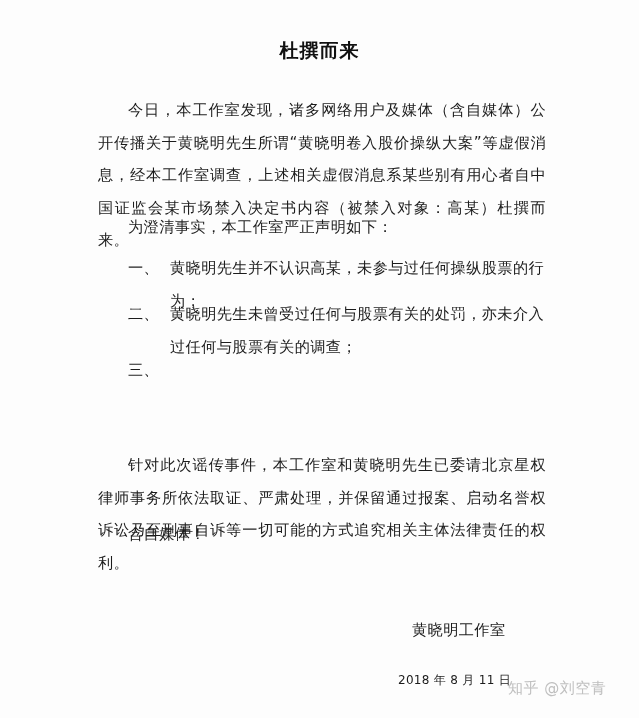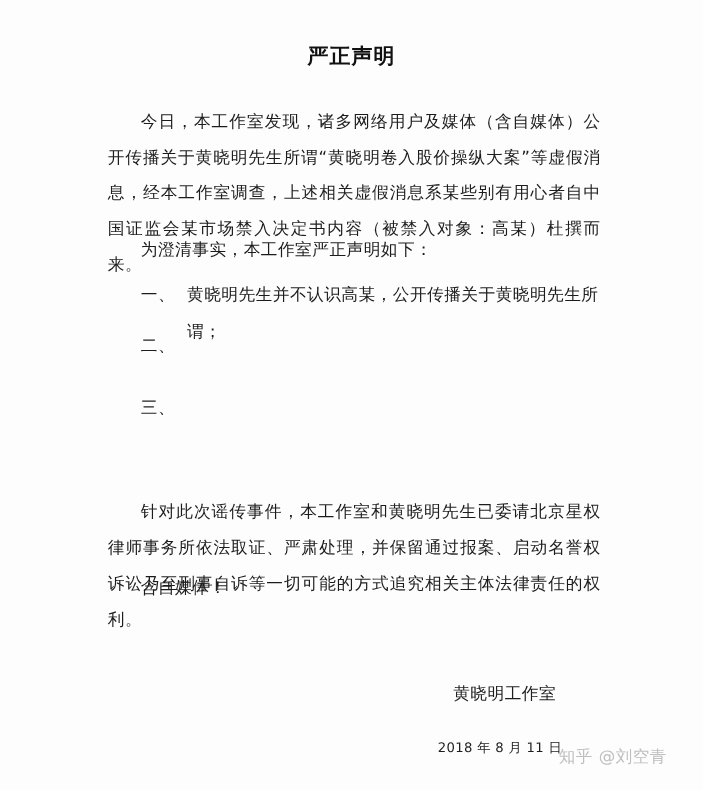--- a/index.html
+++ b/index.html
@@ -91,31 +91,32 @@
       font-size: 15px;
       color: rgba(170,170,170,0.75);
       letter-spacing: 0.5px;
       margin-top: 11px;
     }
   </style>
 </head>
 <body>
 
 <div class="page">
-  <div class="title">严正声明</div>
+  <div class="title">杜撰而来</div>
 
   <div class="para p2">为澄清事实，本工作室严正声明如下：</div>
   <div class="para p1">今日，本工作室发现，诸多网络用户及媒体（含自媒体）公开传播关于黄晓明先生所谓“黄晓明卷入股价操纵大案”等虚假消息，经本工作室调查，上述相关虚假消息系某些别有用心者自中国证监会某市场禁入决定书内容（被禁入对象：高某）杜撰而来。</div>
 
   <div class="list-item li1">
     <span class="num">一、</span>
-    <span class="txt">黄晓明先生并不认识高某，公开传播关于黄晓明先生所谓；</span>
+    <span class="txt">黄晓明先生并不认识高某，未参与过任何操纵股票的行为；</span>
   </div>
   <div class="list-item li2">
     <span class="num">二、</span>
+    <span class="txt">黄晓明先生未曾受过任何与股票有关的处罚，亦未介入过任何与股票有关的调查；</span>
   </div>
   <div class="list-item li3">
     <span class="num">三、</span>
   </div>
 
   <div class="para p3">针对此次谣传事件，本工作室和黄晓明先生已委请北京星权律师事务所依法取证、严肃处理，并保留通过报案、启动名誉权诉讼乃至刑事自诉等一切可能的方式追究相关主体法律责任的权利。</div>
   <div class="para p4">含自媒体！</div>
 
   <div class="signature">黄晓明工作室</div>
   <div class="date">2018 年 8 月 11 日</div>

